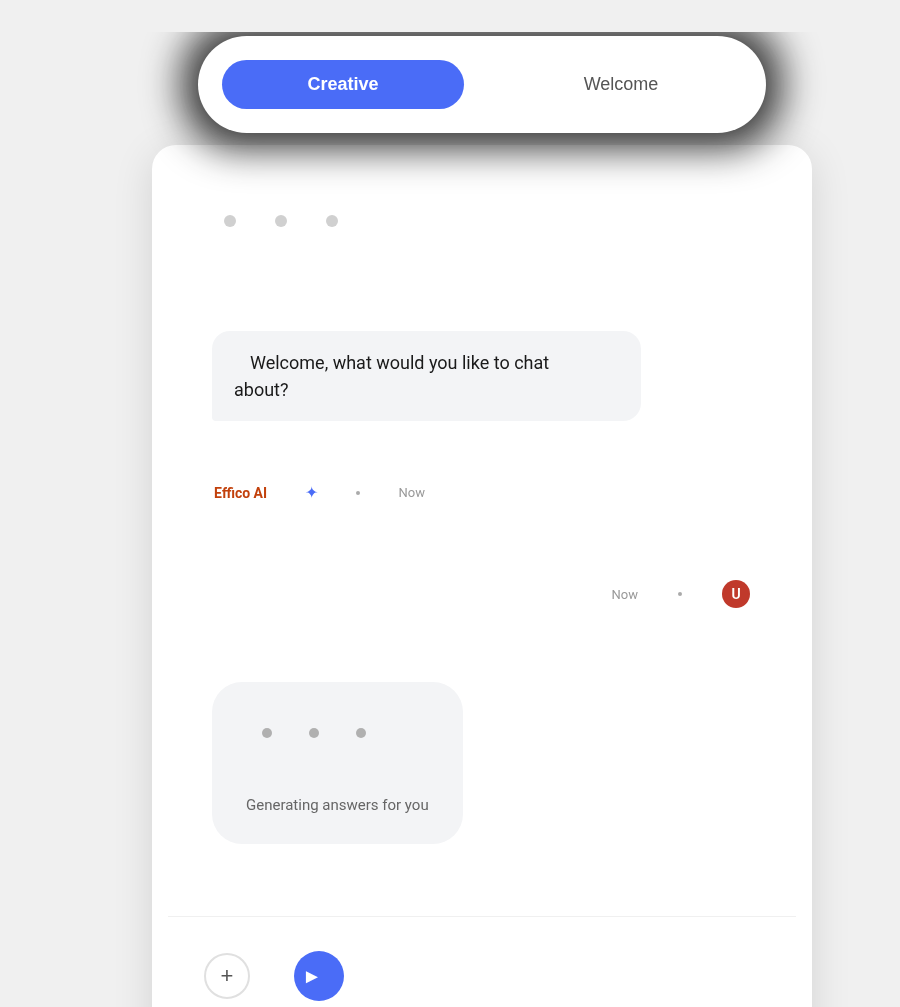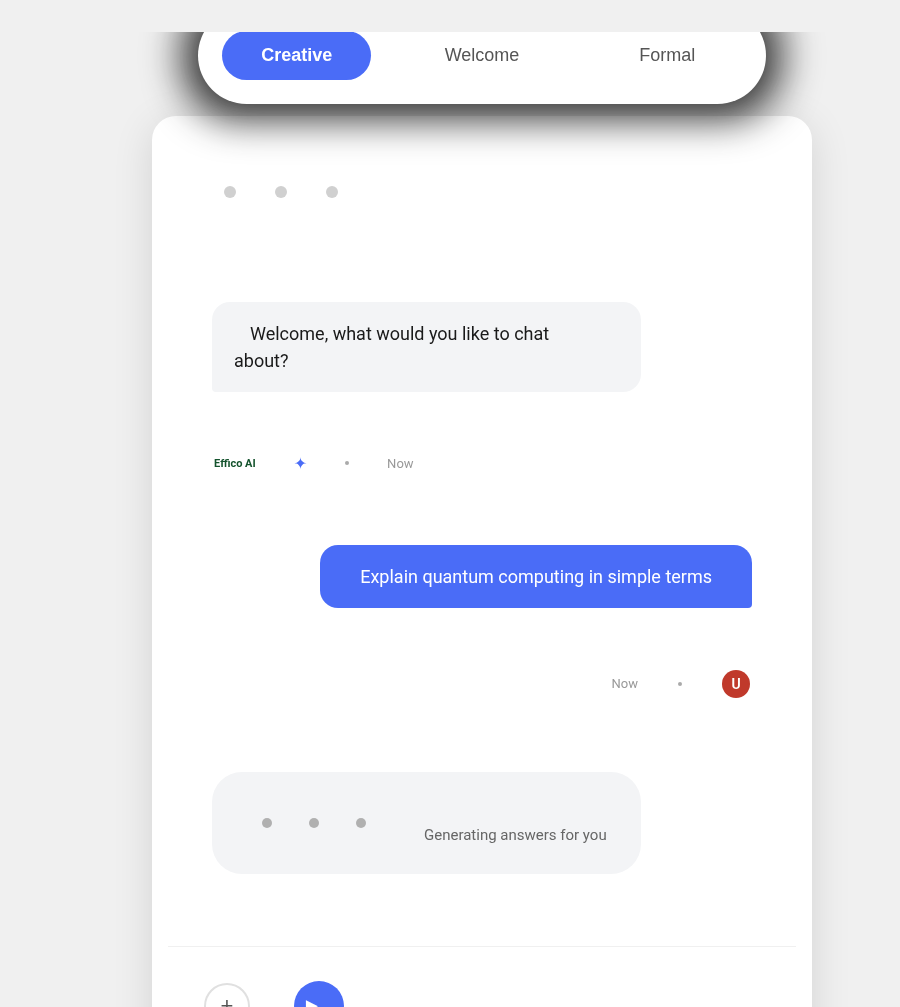--- a/index.html
+++ b/index.html
@@ -126,23 +126,23 @@
 
     .ai-meta {
       display: flex;
       align-items: center;
       gap: 6px;
       margin-top: 8px;
       margin-left: 2px;
     }
 
     .ai-name {
-      font-size: 11px;
+      font-size: 14px;
       font-weight: 700;
-      color: #14532d;
+      color: #c2410c;
     }
 
     .ai-sparkle {
       color: #4a6cf7;
       font-size: 16px;
     }
 
     .meta-dot {
       width: 4px;
       height: 4px;
@@ -192,27 +192,28 @@
       align-items: center;
       justify-content: center;
       font-size: 14px;
       color: white;
       font-weight: 600;
     }
 
     
     .generating-bubble {
       display: flex;
-      align-items: flex-end;
+      align-items: flex-start;
       gap: 10px;
       background: #f3f4f6;
       border-radius: 30px;
       padding: 14px 18px;
       align-self: flex-start;
       margin-top: 20px;
+      flex-direction: column;
     }
 
     .generating-dots {
       display: flex;
       gap: 5px;
     }
 
     .gen-dot {
       width: 10px;
       height: 10px;
@@ -287,21 +288,20 @@
 </head>
 <body>
 
 <div class="outer-container">
 
   <div class="mode-selector-wrapper">
     <div class="mode-selector-shadow"></div>
     <div class="mode-selector">
       <button class="mode-btn active">Creative</button>
       <button class="mode-btn">Welcome</button>
-      <button class="mode-btn">Formal</button>
     </div>
   </div>
 
   <div class="chat-panel">
 
     <div class="chat-header">
       <div class="traffic-dots">
         <div class="dot"></div>
         <div class="dot"></div>
         <div class="dot"></div>
@@ -313,23 +313,20 @@
       <div class="ai-bubble">
         <span>Welcome, what would you like to chat about?</span>
       </div>
       <div class="ai-meta">
         <span class="ai-name">Effico AI</span>
         <span class="ai-sparkle">✦</span>
         <div class="meta-dot"></div>
         <span class="ai-time">Now</span>
       </div>
 
-      <div class="user-bubble">
-        <span>Explain quantum computing in simple terms</span>
-      </div>
       <div class="user-meta">
         <span class="user-time">Now</span>
         <div class="meta-dot"></div>
         <div class="user-avatar">
           <span>U</span>
         </div>
       </div>
 
       <div class="generating-bubble">
         <div class="generating-dots">

